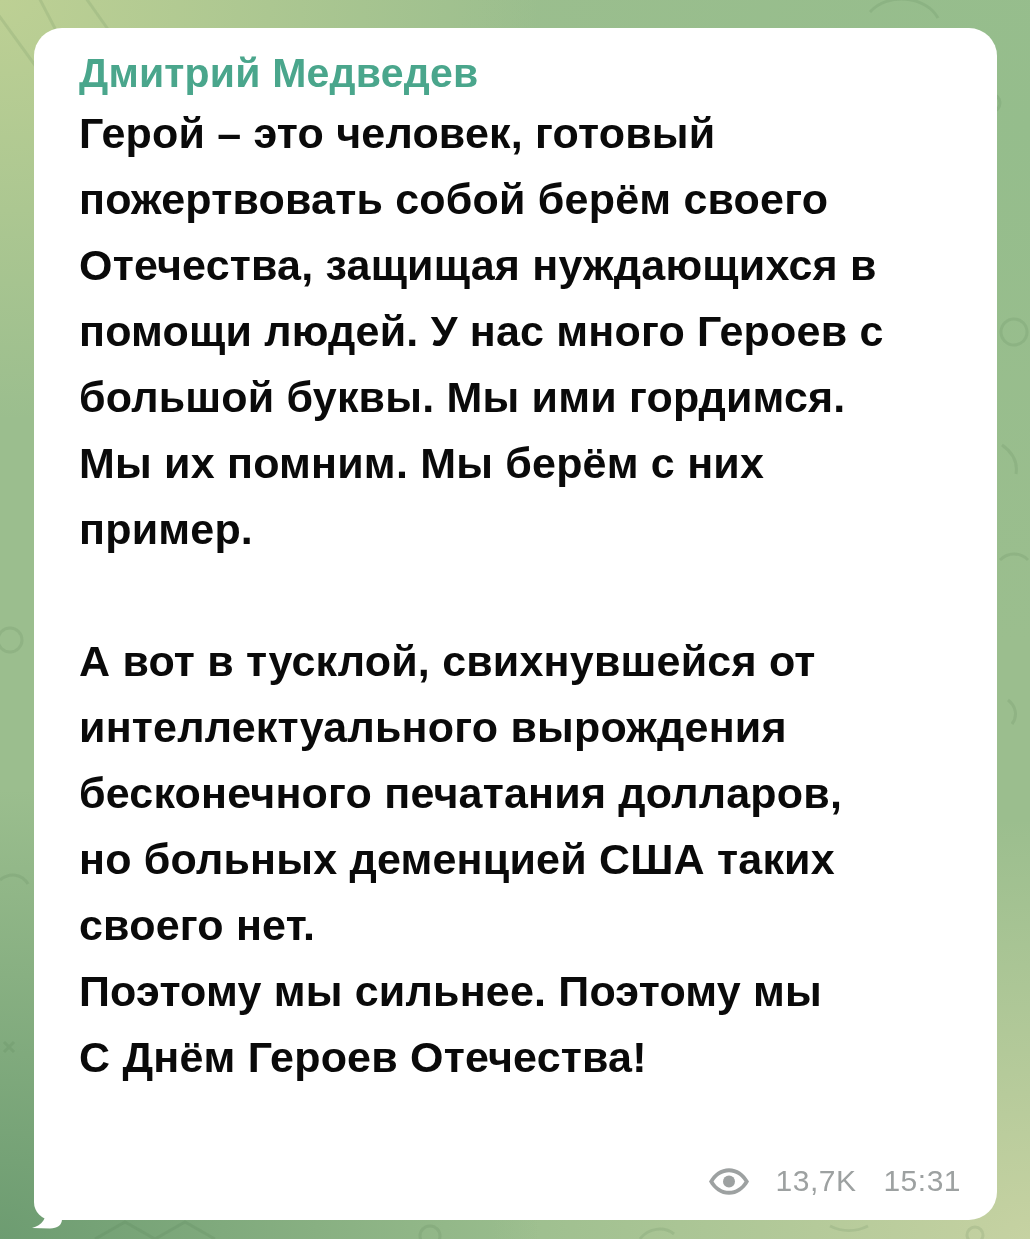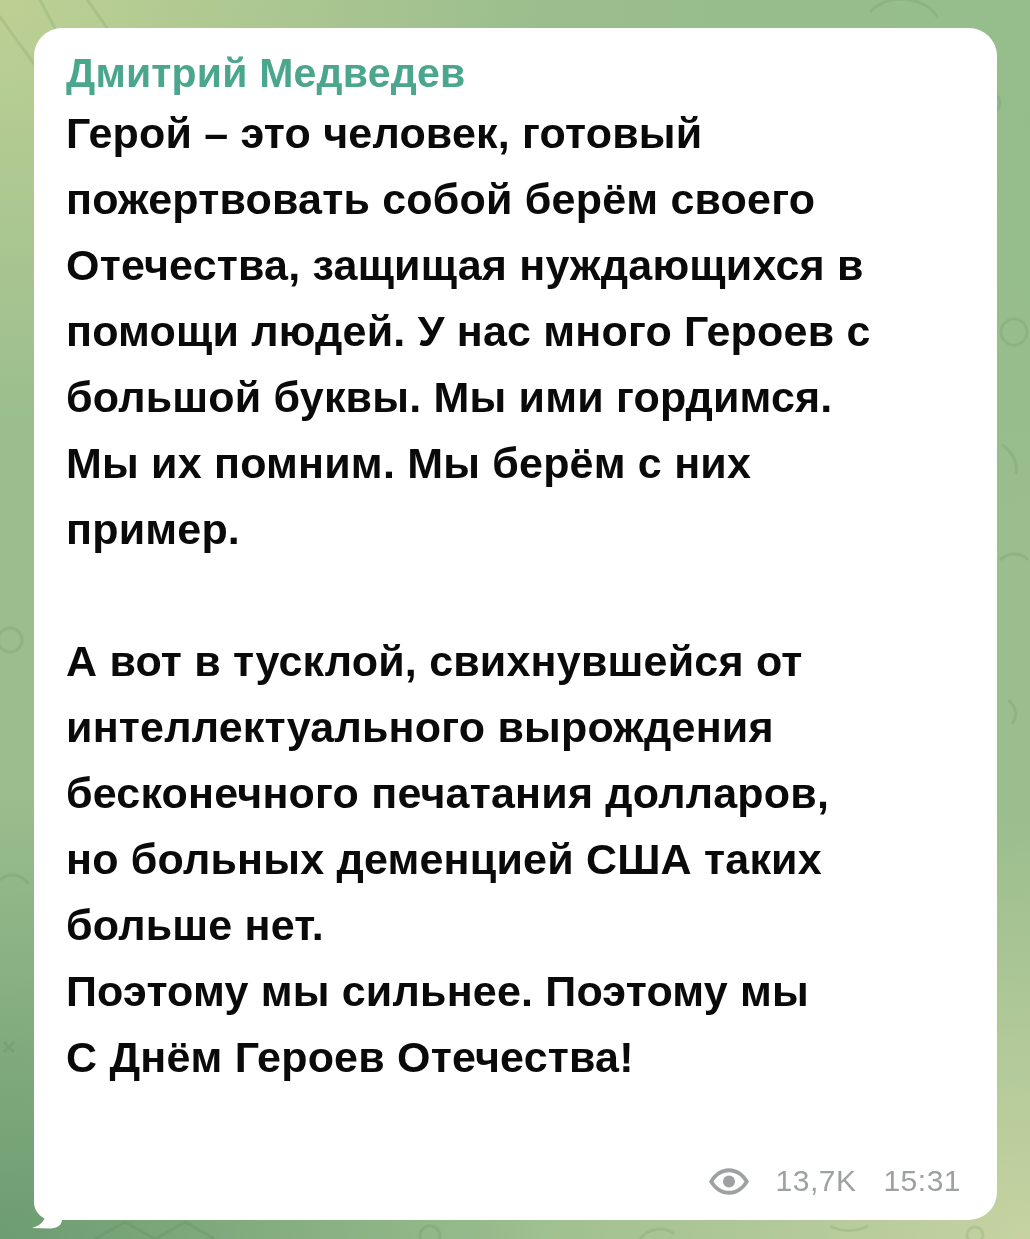--- a/index.html
+++ b/index.html
@@ -16,21 +16,21 @@
       radial-gradient(ellipse 900px 800px at 100% 10%, var(--bg-tr) 0%, rgba(149,189,140,0) 65%),
       radial-gradient(ellipse 900px 750px at 0% 100%, var(--bg-bl) 0%, rgba(109,156,113,0) 60%),
       radial-gradient(ellipse 900px 700px at 100% 100%, var(--bg-br) 0%, rgba(198,210,162,0) 60%),
       #9bbe8e;
   }
   .doodles{position:absolute;inset:0;pointer-events:none;}
   .bubble{
     position:absolute;left:34px;top:28px;width:963px;height:1192px;
     background:var(--bubble);
     border-radius:28px 28px 28px 18px;
-    padding:20px 30px 0 32px;
+    padding:20px 30px 0 45px;
   }
   .tail{position:absolute;left:-2px;bottom:-9px;}
   .sender{
     color:var(--sender);font-size:41px;font-weight:700;
     line-height:50px;letter-spacing:0.2px;white-space:nowrap;
   }
   .msg-lines{margin-top:2px;font-weight:bold;}
   .msg-line{
     color:var(--text);font-size:43px;line-height:66px;
     letter-spacing:0.2px;white-space:nowrap;
@@ -81,21 +81,21 @@
       <div class="msg-line">Отечества, защищая нуждающихся в</div>
       <div class="msg-line">помощи людей. У нас много Героев с</div>
       <div class="msg-line">большой буквы. Мы ими гордимся.</div>
       <div class="msg-line">Мы их помним. Мы берём с них</div>
       <div class="msg-line">пример.</div>
       <div class="msg-line">&nbsp;</div>
       <div class="msg-line">А вот в тусклой, свихнувшейся от</div>
       <div class="msg-line">интеллектуального вырождения</div>
       <div class="msg-line">бесконечного печатания долларов,</div>
       <div class="msg-line">но больных деменцией США таких</div>
-      <div class="msg-line">больше нет.</div>
+      <div class="msg-line">своего нет.</div>
       <div class="msg-line">Поэтому мы сильнее. Поэтому мы</div>
       <div class="msg-line">С Днём Героев Отечества!</div>
     </div>
 
   <div class="meta">
     <svg class="eye" width="40" height="27" viewBox="0 0 24 16">
       <path d="M12 0C7.1 0 2.7 3.1 0 8c2.7 4.9 7.1 8 12 8s9.3-3.1 12-8C21.3 3.1 16.9 0 12 0zm0 13.6C8.2 13.6 4.7 11.5 2.7 8 4.7 4.5 8.2 2.4 12 2.4s7.3 2.1 9.3 5.6c-2 3.5-5.5 5.6-9.3 5.6z" fill="#9da1a1"></path>
       <circle cx="12" cy="8" r="3.6" fill="#9da1a1"></circle>
     </svg>
     <span class="views">13,7K</span>

